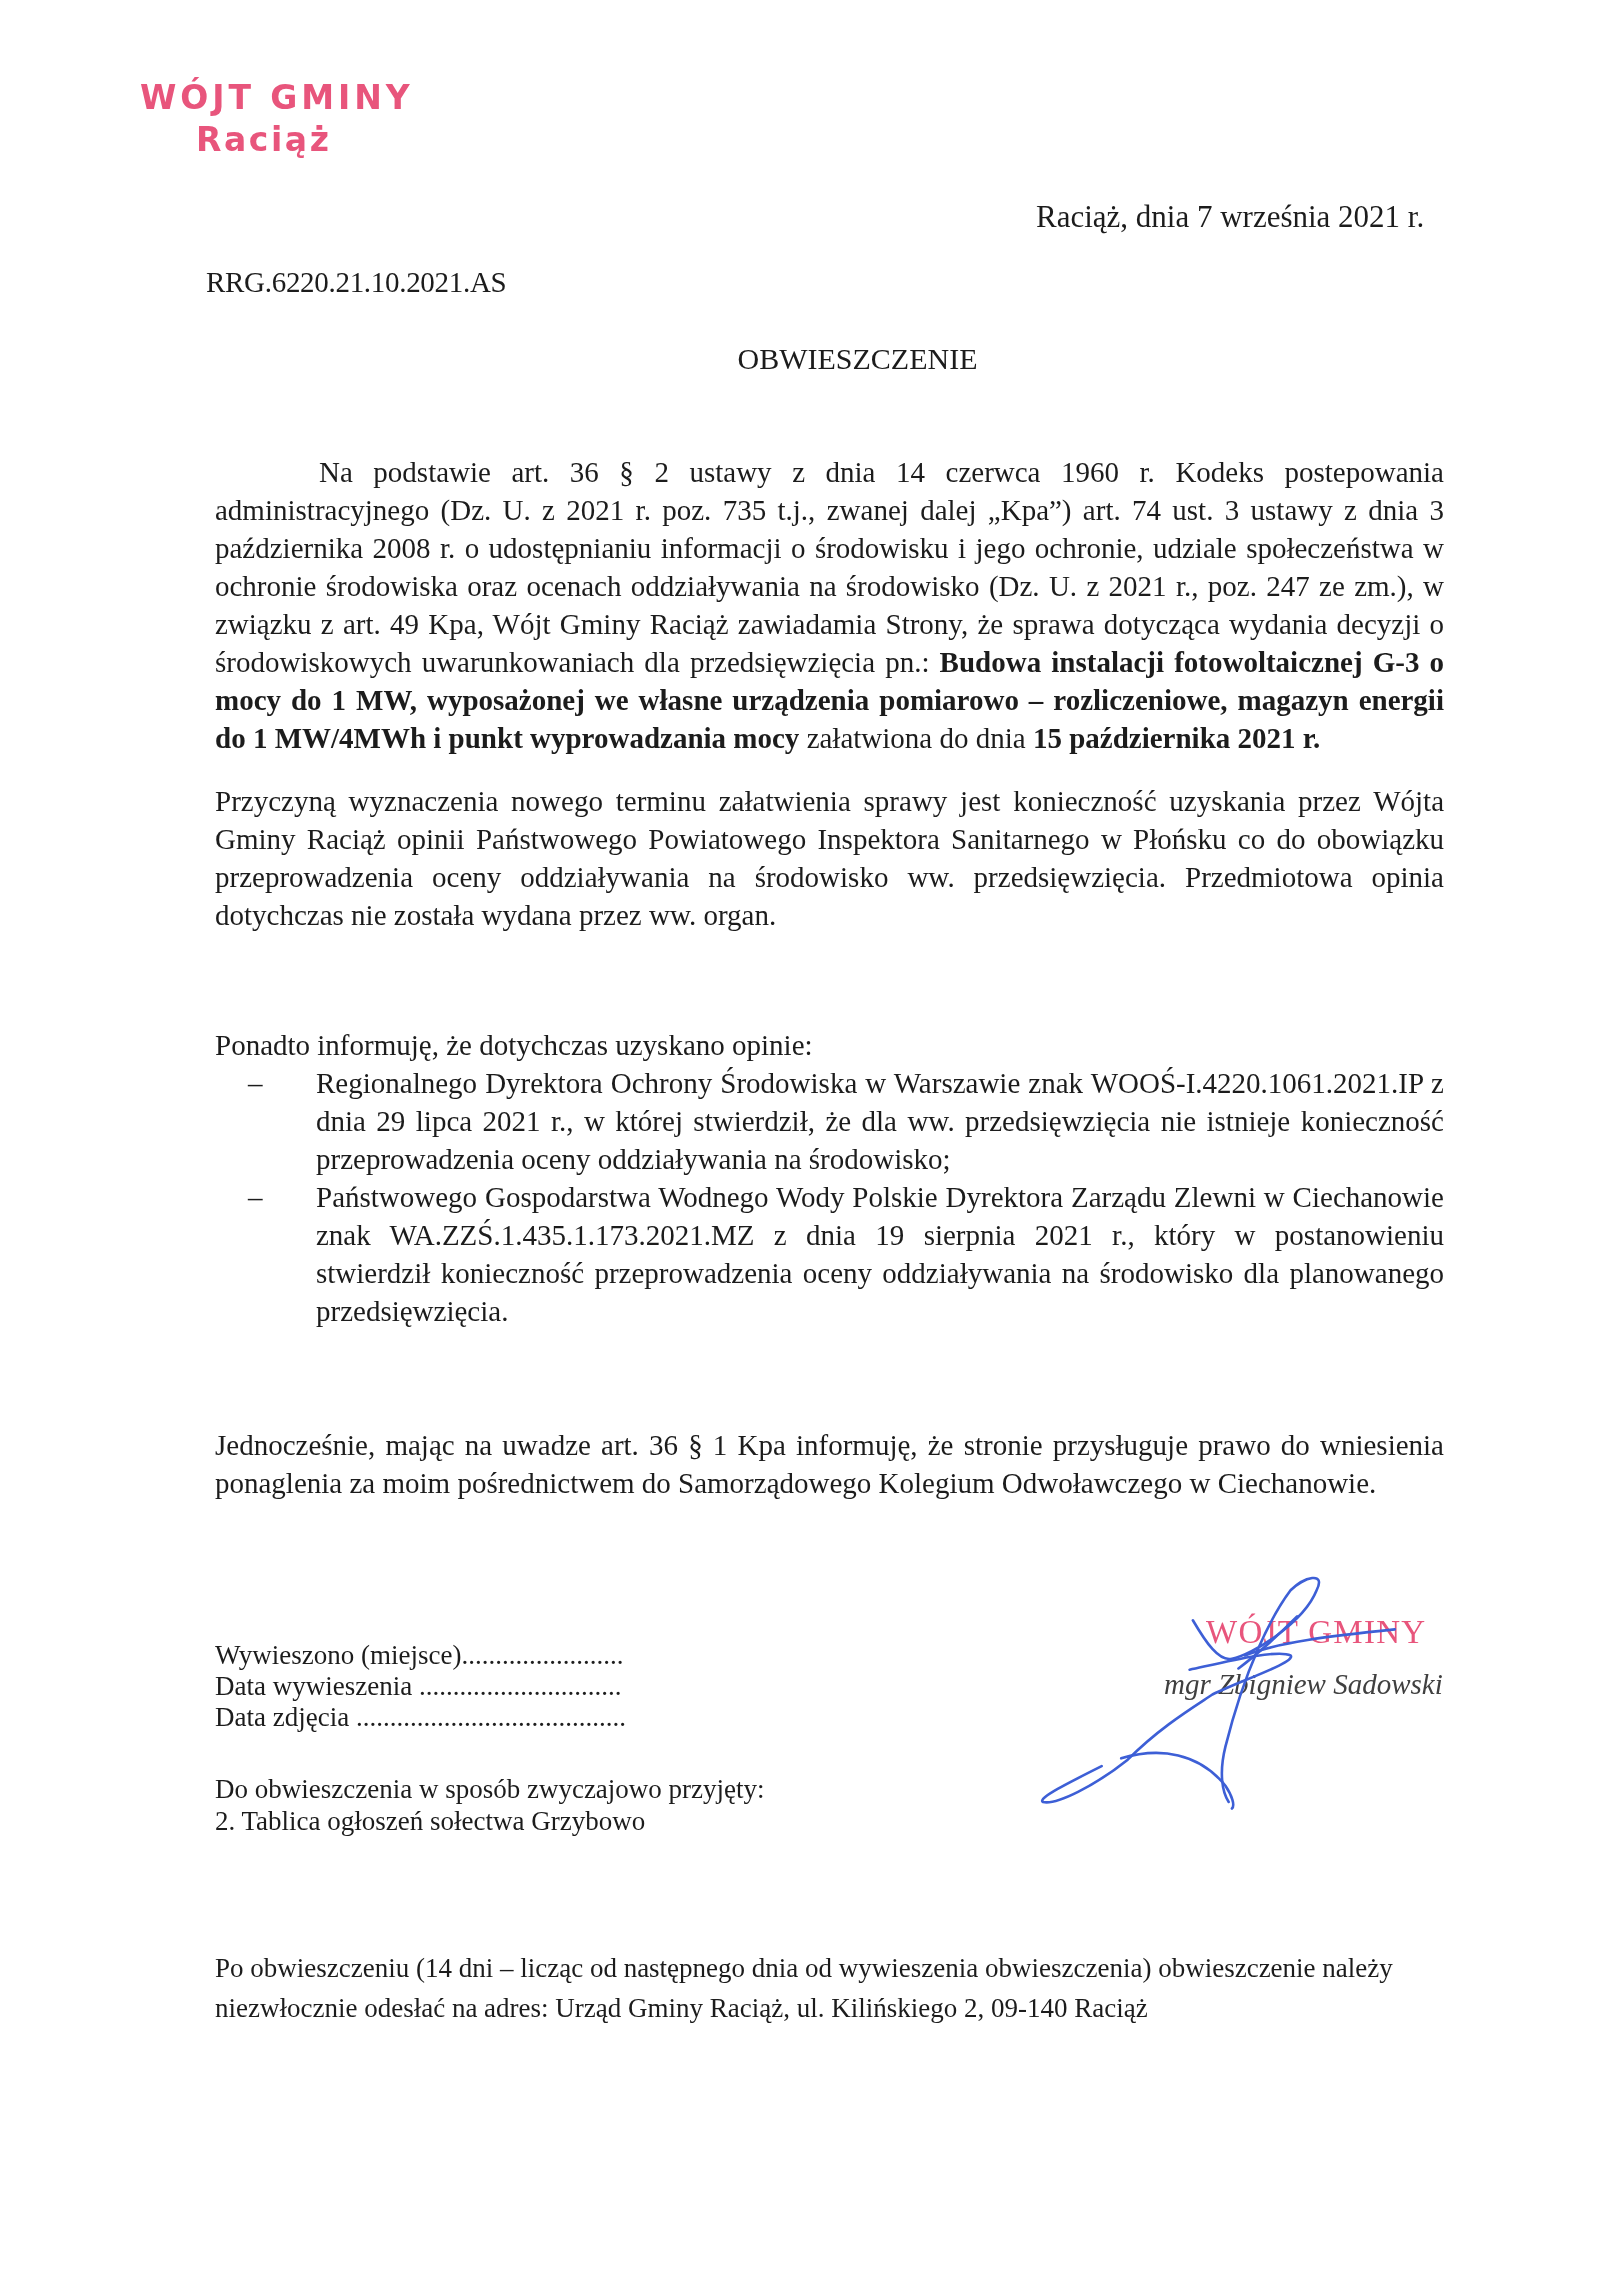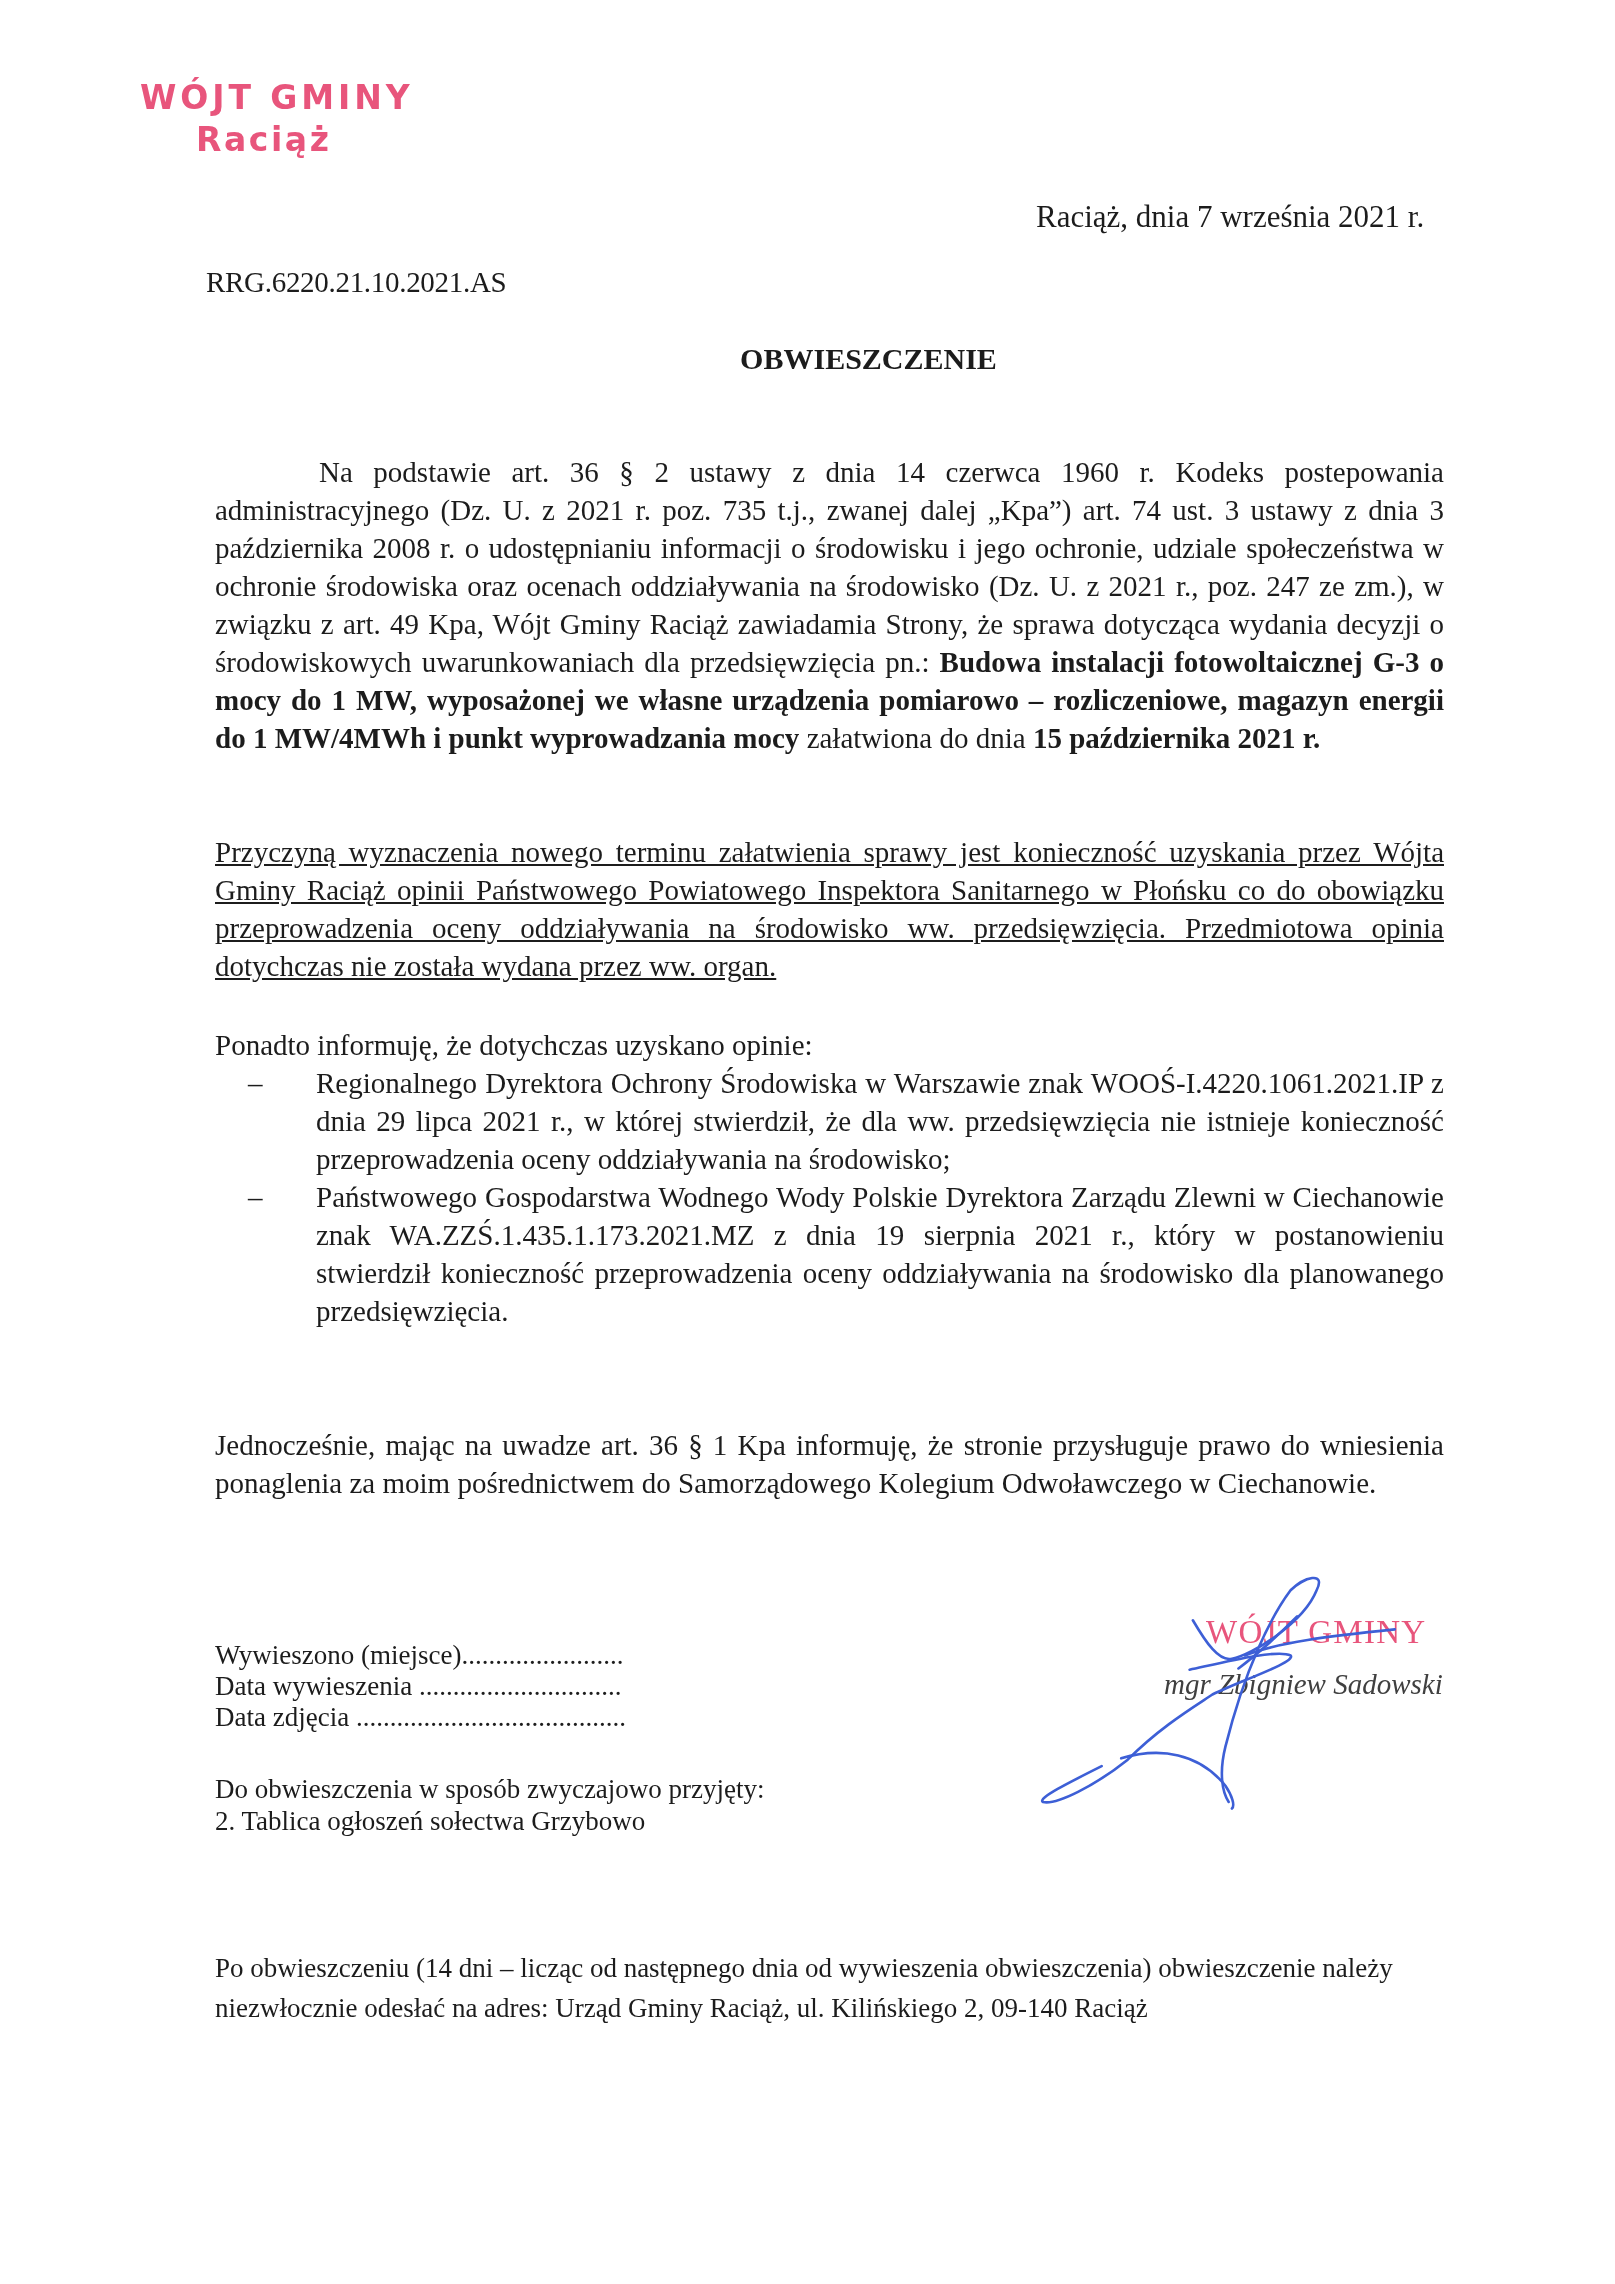--- a/index.html
+++ b/index.html
@@ -5,26 +5,26 @@
     html, body { margin: 0; padding: 0; background: #ffffff; }
     body { width: 1616px; height: 2284px; position: relative; overflow: hidden;
            font-family: "Liberation Serif", "DejaVu Serif", serif; color: #1c1c1c; }
     .stamp-header { position: absolute; left: 140px; top: 77px; color: #e8557c;
            font-family: "DejaVu Sans", "Liberation Sans", sans-serif; font-weight: bold;
            letter-spacing: 3.9px; text-align: center; }
     .stamp-header .l1 { font-size: 33px; line-height: 42px; }
     .stamp-header .l2 { font-size: 33px; line-height: 42px; margin-left: -26px; letter-spacing: 2.6px; }
     .date-line { position: absolute; left: 1036px; top: 199px; font-size: 31px; }
     .ref-no { position: absolute; left: 206px; top: 266px; font-size: 29px; letter-spacing: -0.3px; }
-    .title { position: absolute; left: 15px; width: 1596px; top: 342px; text-align: center;
-             font-size: 30px; font-weight: bold; padding-left: 111px; box-sizing: border-box; }
+    .title { position: absolute; left: 4px; width: 1596px; top: 342px; text-align: center;
+             font-size: 30px; font-weight: normal; padding-left: 111px; box-sizing: border-box; }
     .body-block { position: absolute; left: 215px; width: 1229px; font-size: 29px; line-height: 38px; }
     .just { text-align: justify; }
     .p1 { top: 453px; text-indent: 104px; }
-    .p2 { top: 833px; text-decoration: underline; }
+    .p2 { top: 782px; }
     .p3 { top: 1026px; }
     .list { margin: 0; padding: 0; list-style: none; }
     .list li { position: relative; padding-left: 101px; text-align: justify; }
     .list li .dash { position: absolute; left: 33px; top: 0; }
     .p4 { top: 1426px; }
     .posting { position: absolute; left: 215px; top: 1640px; font-size: 27px; line-height: 31px; }
     .signature { position: absolute; left: 1030px; top: 1551px; width: 456px; height: 274px; }
     .sig-stamp-title { position: absolute; left: 176px; top: 63px; font-size: 33px; color: #e8557c;
            letter-spacing: 1.3px; font-family: "Liberation Serif", serif; }
     .sig-stamp-name { position: absolute; left: 134px; top: 117px; font-size: 29px; color: #404040;

